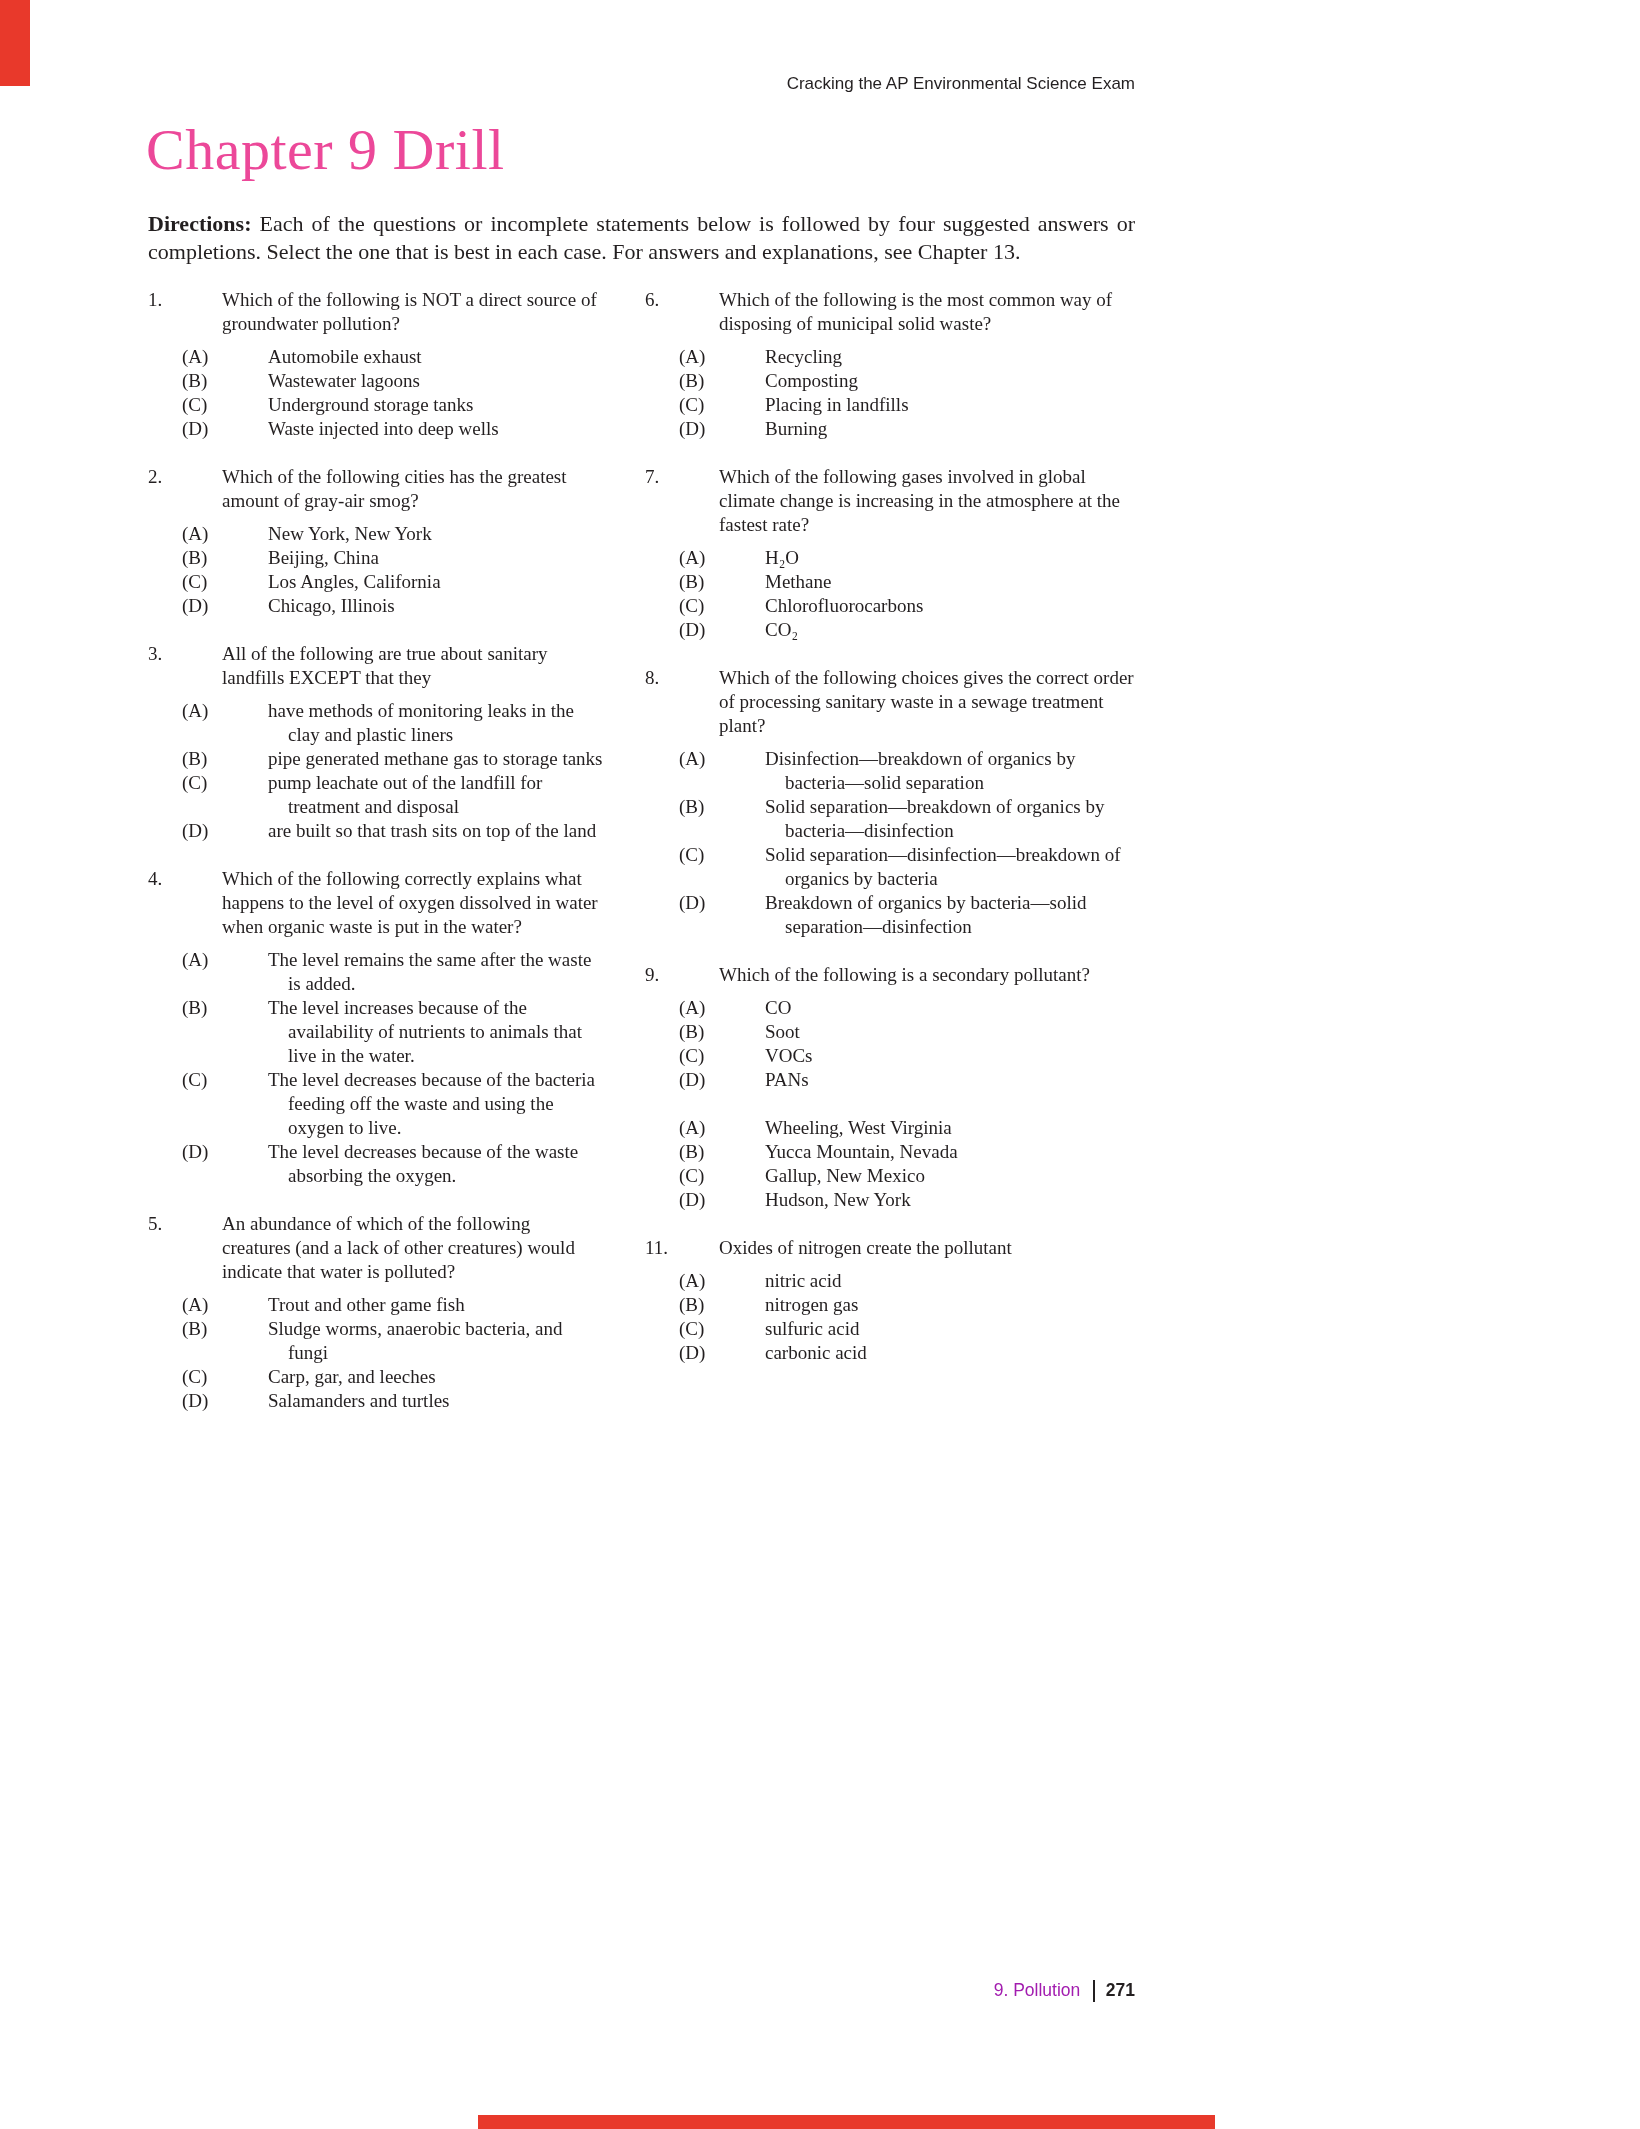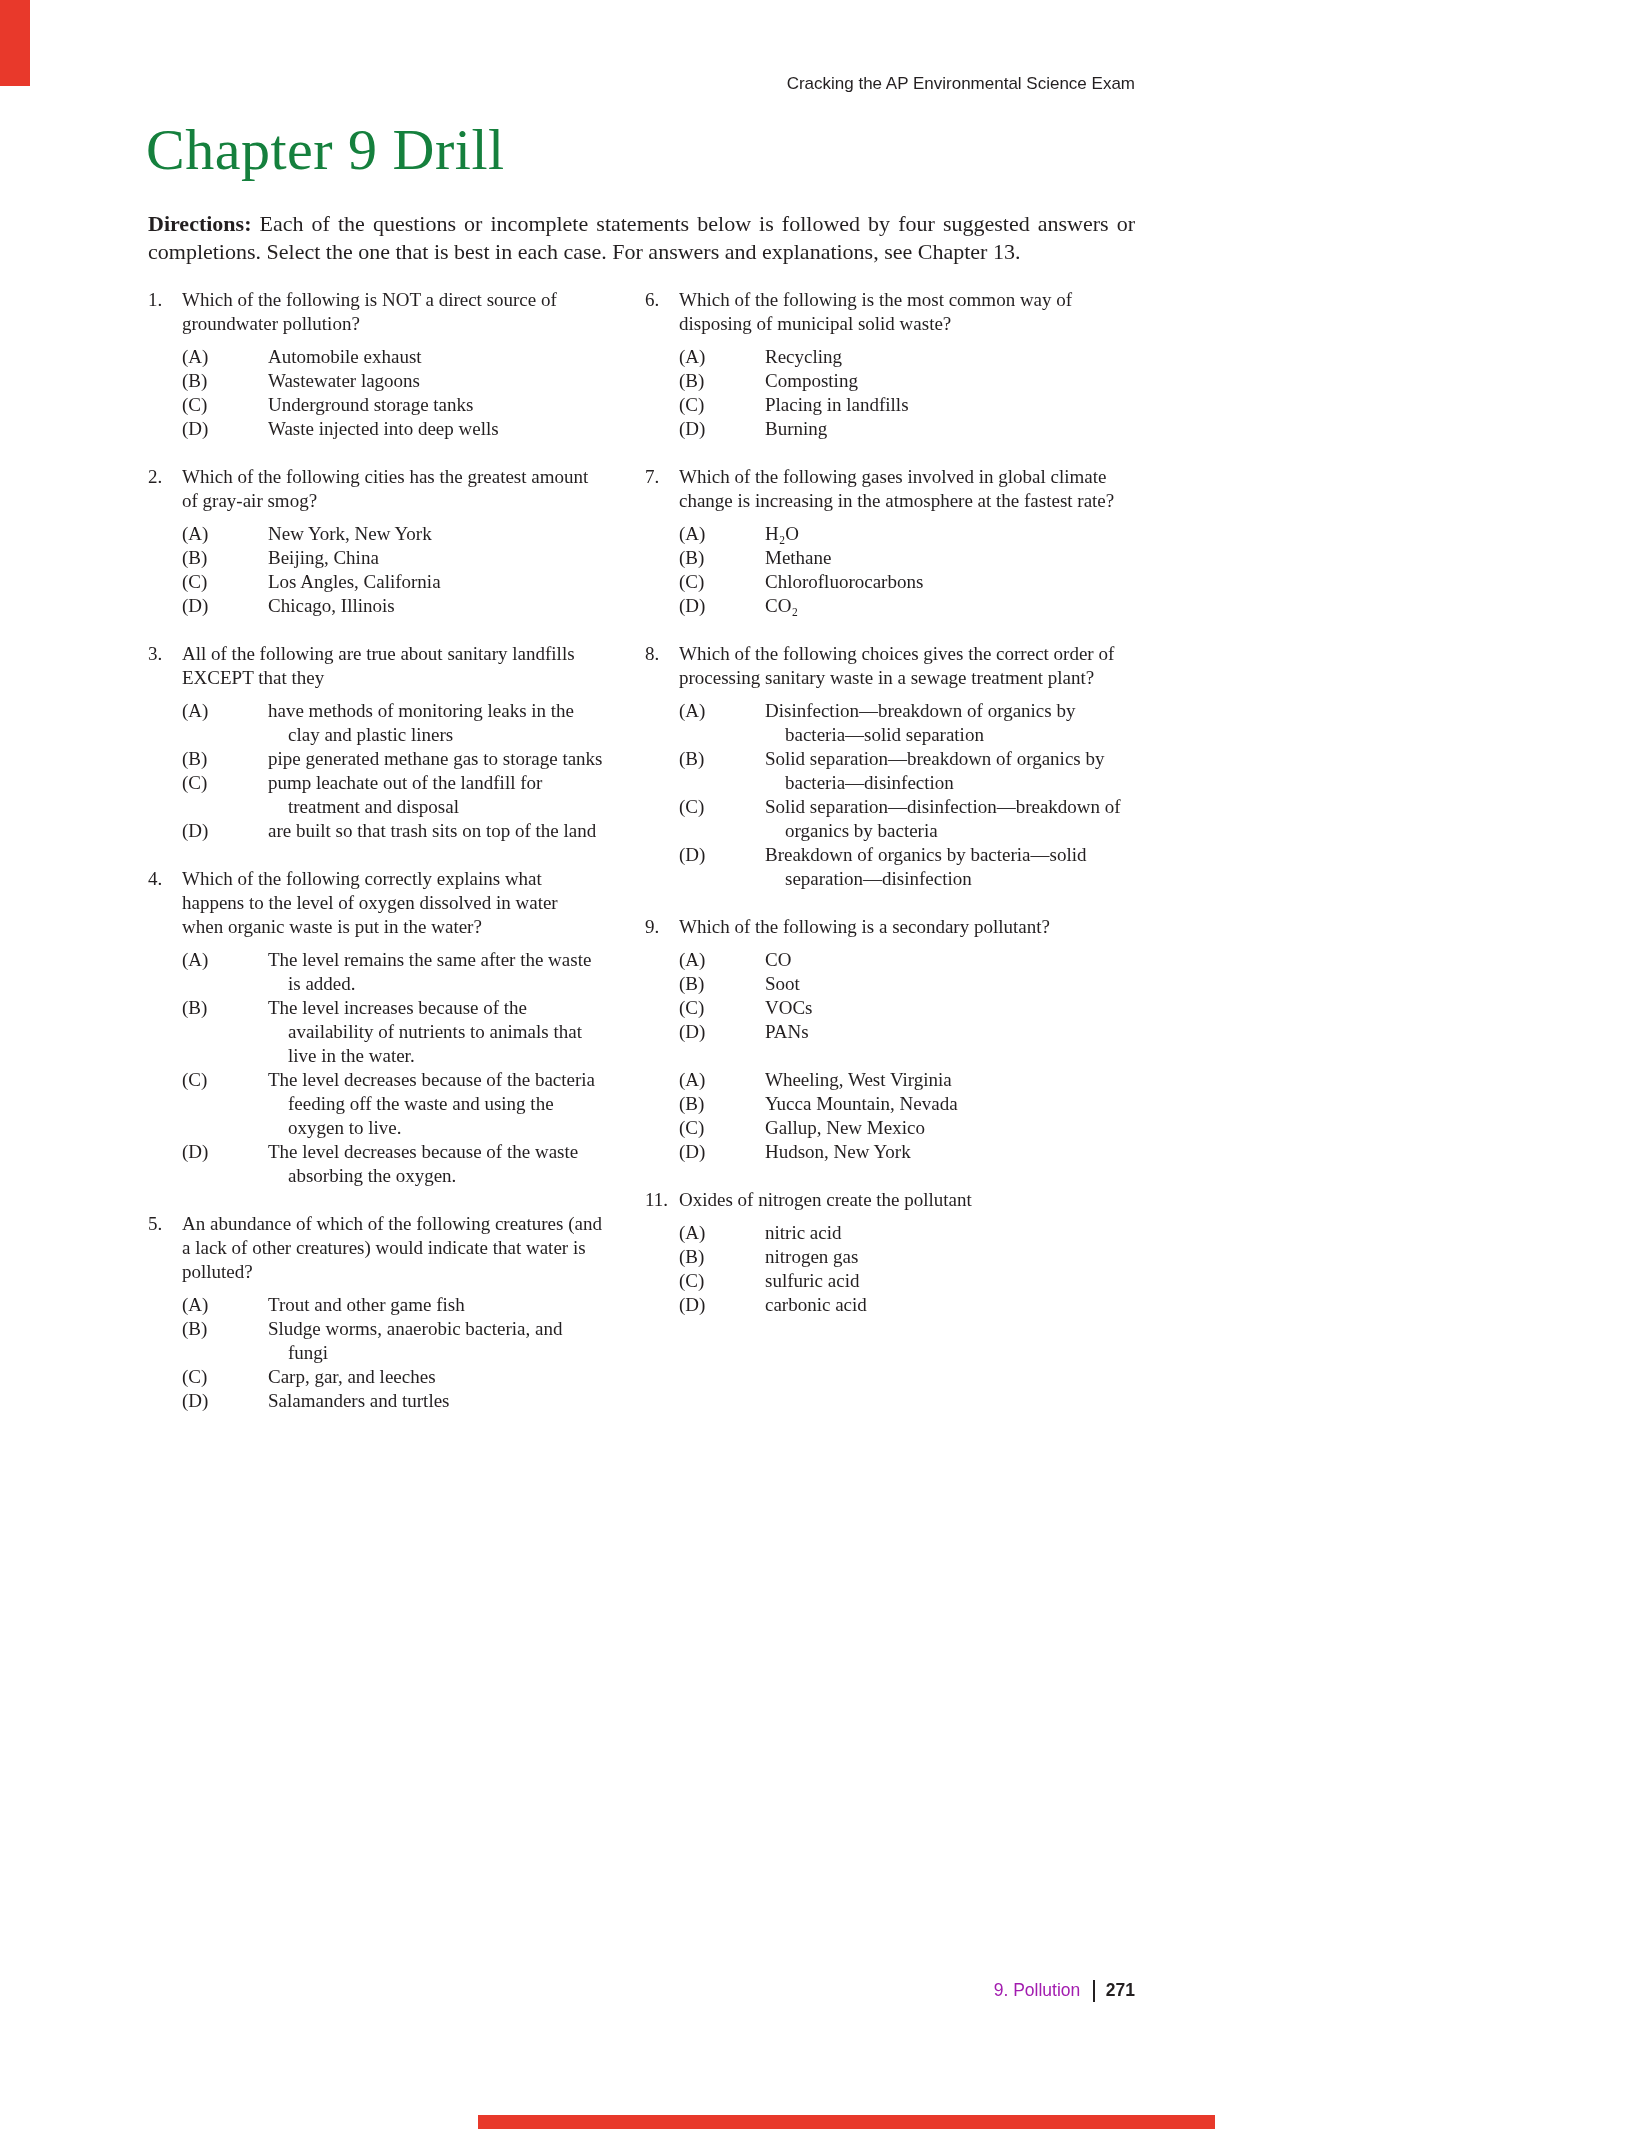--- a/index.html
+++ b/index.html
@@ -27,40 +27,40 @@
     position:absolute; top:74px; left:148px; width:987px;
     text-align:right;
     font-family:"Liberation Sans","DejaVu Sans",sans-serif;
     font-size:17px; color:#231f20;
   }
   .page-title {
     position:absolute; top:118px; left:146px;
     font-family:"Liberation Serif","DejaVu Serif",serif;
     font-weight:400;
     font-size:58px; line-height:1.1;
-    color:#15803d;
+    color:#ec4899;
     letter-spacing:0.5px;
   }
   .directions {
     position:absolute; top:210px; left:148px; width:987px;
     font-size:22px; line-height:28px;
     text-align:justify;
   }
   .directions b { font-weight:bold; }
   .columns {
     position:absolute; top:288px; left:148px; width:990px;
     display:flex;
   }
   .col-left  { width:455px; flex:none; }
   .col-gap   { width:42px;  flex:none; }
   .col-right { width:490px; flex:none; }
   .question { margin-bottom:24px; font-size:19px; line-height:24px; }
   .q-row { display:flex; }
   .q-num { width:34px; flex:none; }
-  .q-text { flex:1; }
+  .q-text { flex:1;margin-left:40px; }
   .options { margin-top:9px; margin-left:34px; }
   .option { display:flex; }
   .opt-label { width:38px; flex:none; }
   .opt-text { flex:1; padding-left:20px; text-indent:-20px;margin-left:48px; }
   .footer {
     position:absolute; top:1980px; left:148px; width:987px;
     text-align:right;
     font-family:"Liberation Sans","DejaVu Sans",sans-serif;
     font-size:17.5px;
     color:#231f20;

